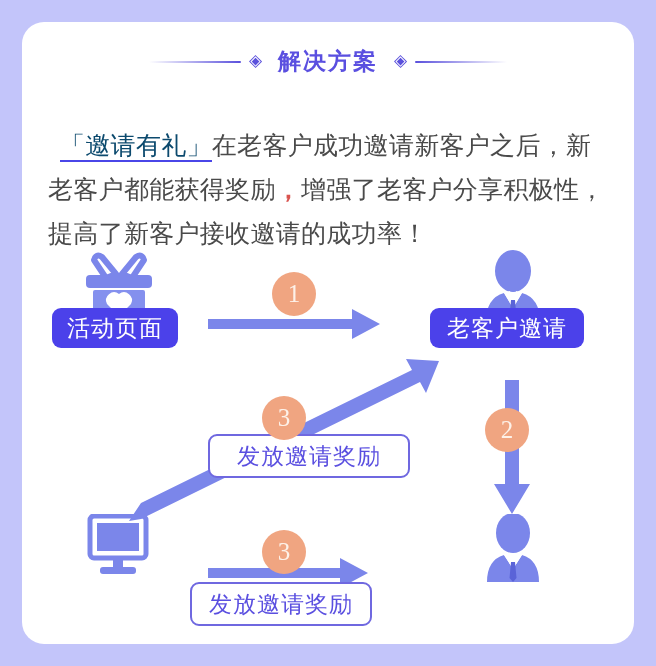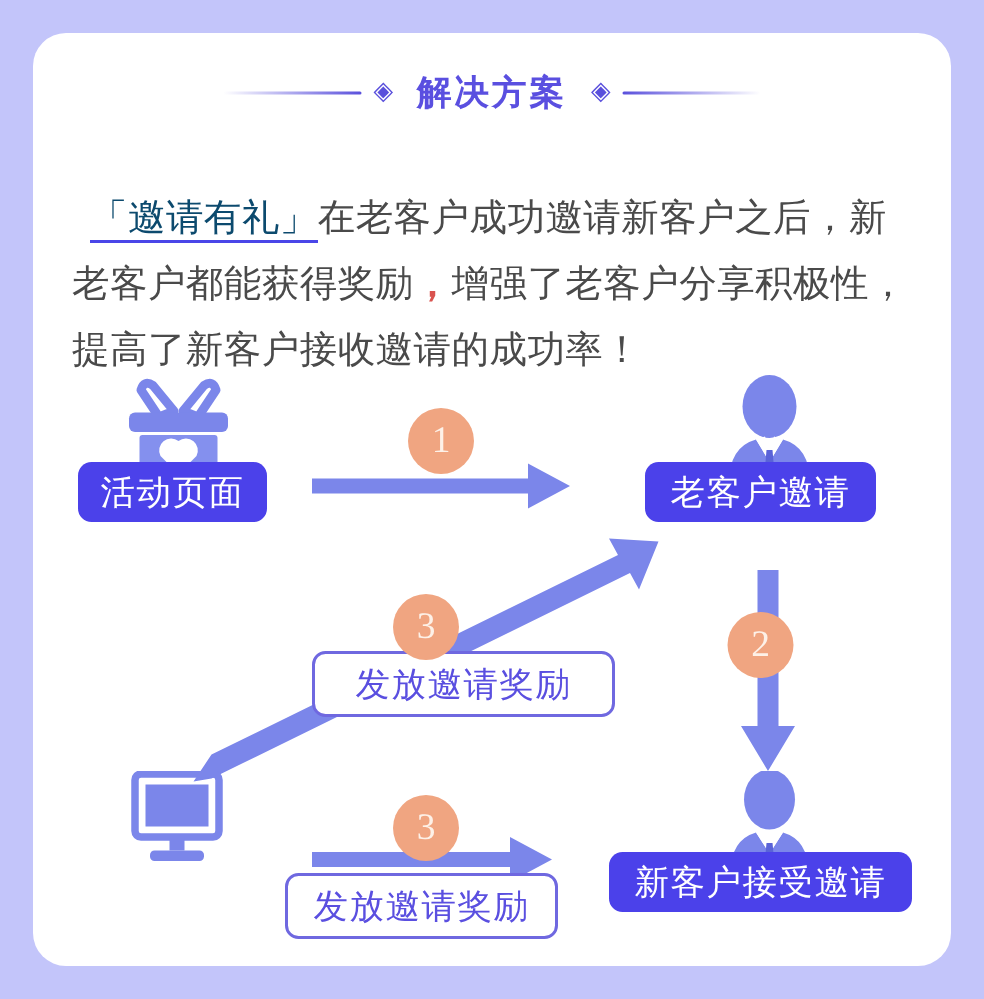--- a/index.html
+++ b/index.html
@@ -218,23 +218,20 @@
 
   <div class="pill" style="left:30px; top:286px; width:126px; height:40px;">
     <span>活动页面</span>
   </div>
 
   <div class="pill" style="left:408px; top:286px; width:154px; height:40px;">
     <span>老客户邀请</span>
   </div>
 
 
-  <div class="pill" style="left:384px; top:546px; width:202px; height:40px;">
-    <span>新客户接受邀请</span>
-  </div>
 
   <div class="obox" style="left:168px; top:412px; width:202px; height:44px;margin-left:18px;">
     <span>发放邀请奖励</span>
   </div>
 
   <div class="obox" style="left:168px; top:560px; width:182px; height:44px;">
     <span>发放邀请奖励</span>
   </div>
 
   <div class="badge" style="left:250px; top:250px;">

